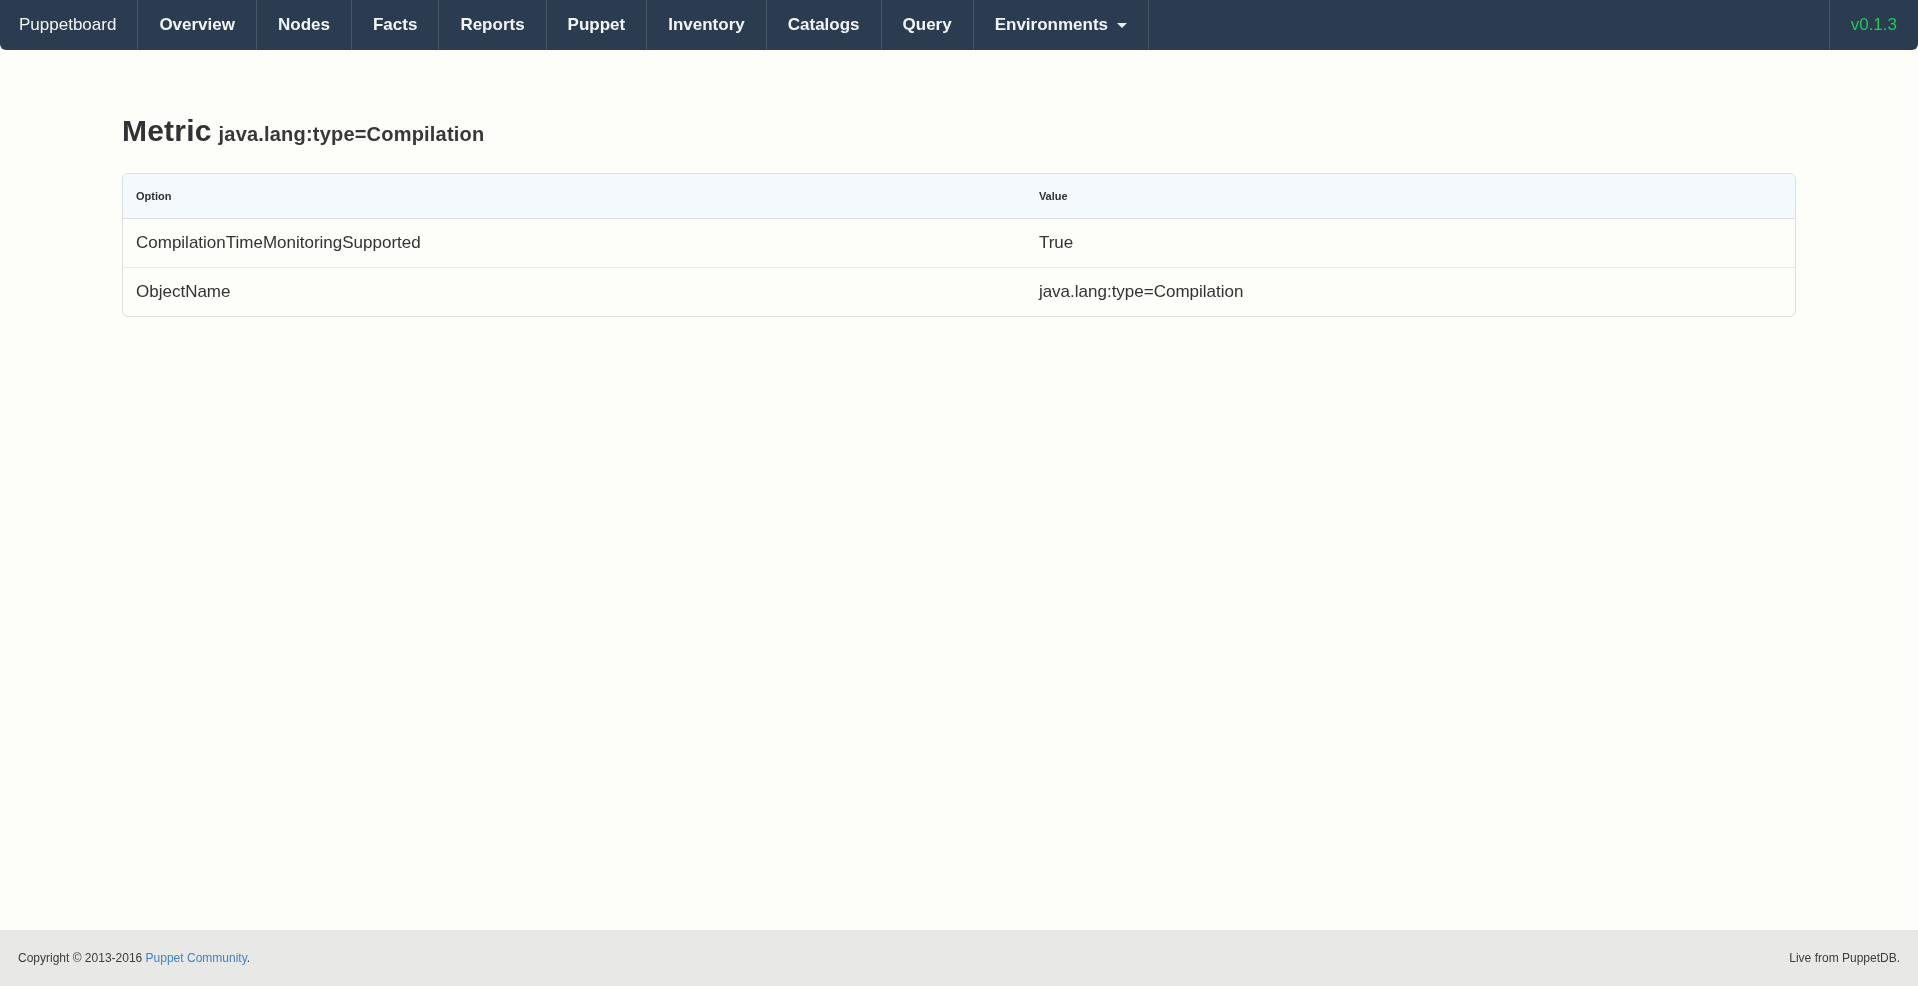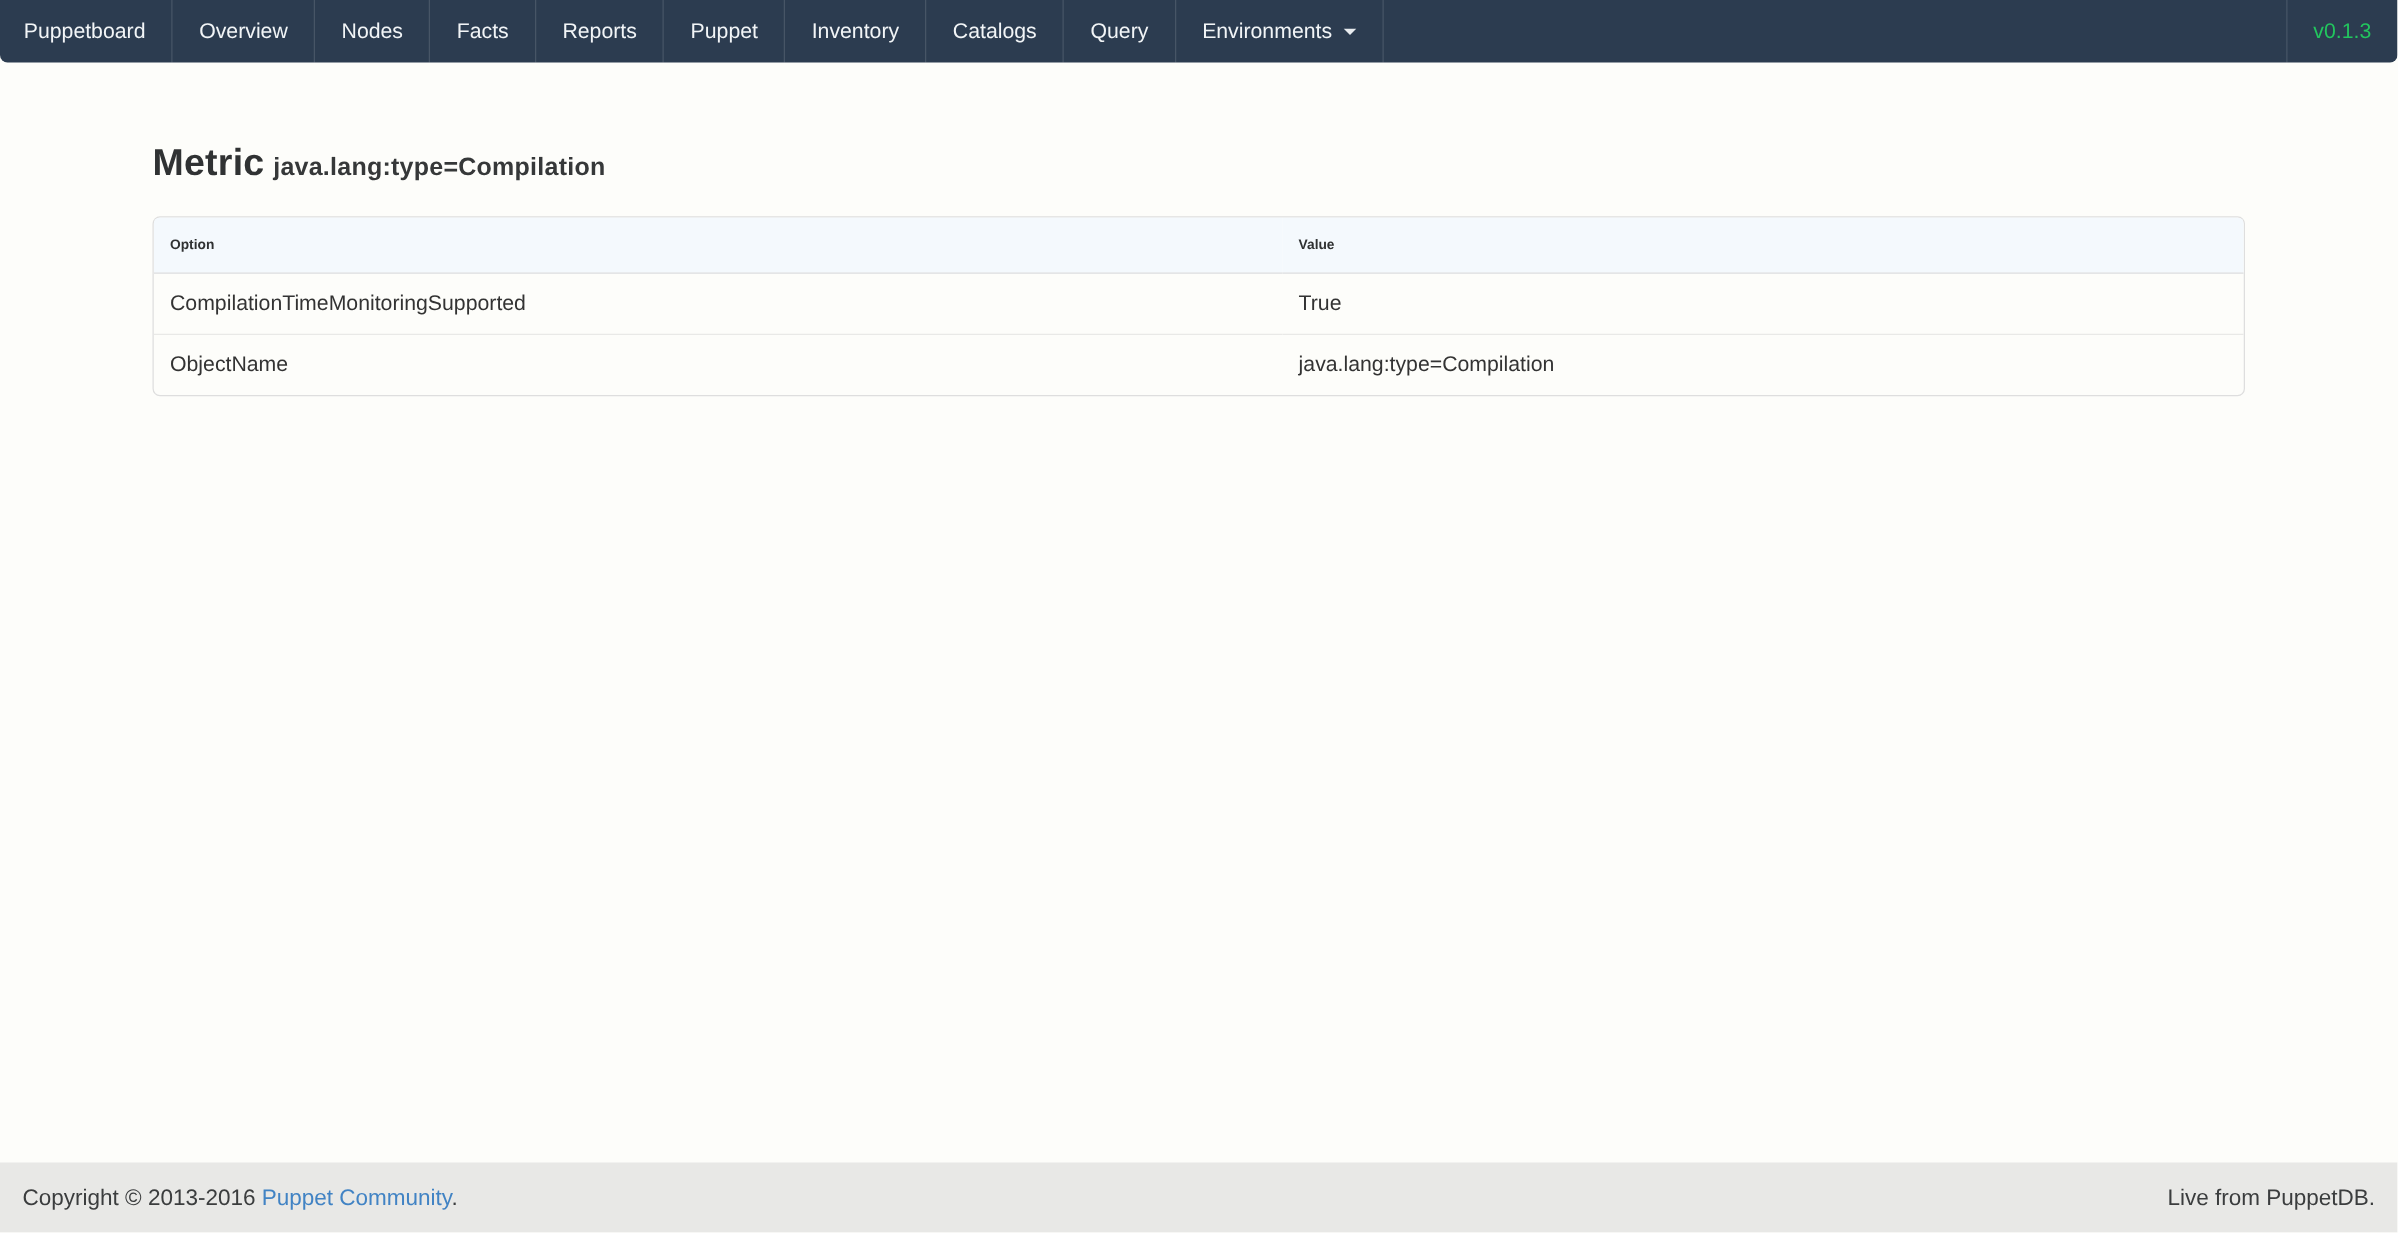--- a/index.html
+++ b/index.html
@@ -28,21 +28,21 @@
   .nav-brand, .nav-item, .nav-version {
     display: flex;
     align-items: center;
     padding: 0 21px;
     white-space: nowrap;
     color: #f2f5f7;
     text-decoration: none;
     cursor: pointer;
   }
   .nav-brand { padding-left: 19px; border-right: 1px solid rgba(255,255,255,0.13); }
-  .nav-item { border-right: 1px solid rgba(255,255,255,0.13); }
+  .nav-item { border-right: 1px solid rgba(255,255,255,0.13); font-weight: bold; }
   .nav-spacer { flex: 1 1 auto; }
   .nav-version {
     border-left: 1px solid rgba(255,255,255,0.13);
     color: #22c55e;
     cursor: default;
   }
   .caret {
     display: inline-block;
     width: 0; height: 0;
     border-left: 5px solid transparent;
@@ -101,21 +101,21 @@
 
   
   .footer {
     flex: 0 0 auto;
     height: 56px;
     background: #e8e8e6;
     display: flex;
     align-items: center;
     justify-content: space-between;
     padding: 0 18px;
-    font-size: 18px;
+    font-size: 12px;
     color: #3b3d3e;
   }
   .footer a {
     color: #4183c4;
     text-decoration: none;
     cursor: pointer;
   }
 </style>
 </head>
 <body>

